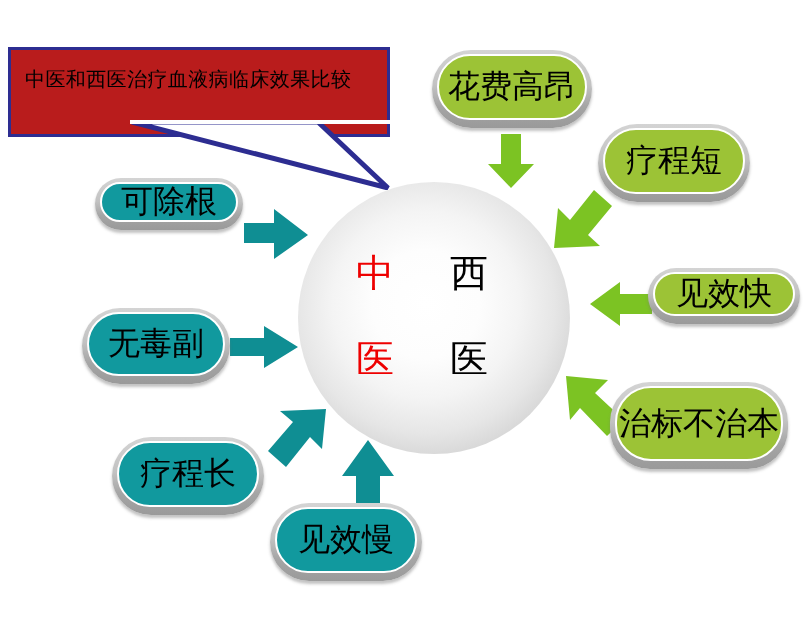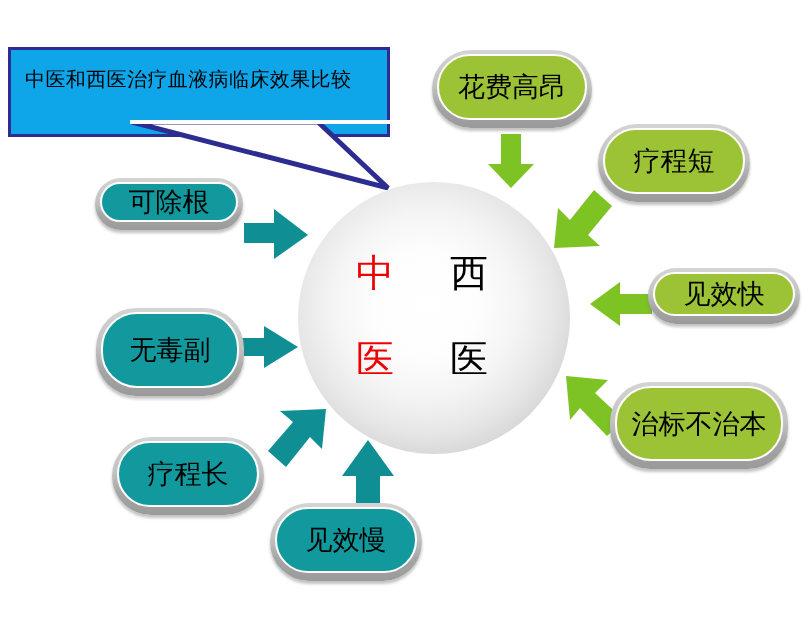--- a/index.html
+++ b/index.html
@@ -20,21 +20,21 @@
 
   
   .title-bubble {
     position: absolute;
     left: 8px;
     top: 47px;
     width: 382px;
     height: 90px;
     box-sizing: border-box;
     border: 3px solid #2d2d91;
-    background: #0ea5e9;
+    background: #b91c1c;
     z-index: 6;
   }
   .title-text {
     position: absolute;
     left: 14px;
     top: 16px;
     font-size: 20px;
     color: #000000;
     white-space: nowrap;
     letter-spacing: 0.4px;
@@ -108,32 +108,32 @@
   .node .inner {
     position: absolute;
     left: 5px; top: 4px; right: 5px; bottom: 8px;
     border-radius: 36px;
     border: 2px solid #ffffff;
     box-sizing: border-box;
   }
   .node .label {
     position: relative;
     z-index: 2;
-    font-size: 27px;
+    font-size: 32px;
     color: #000000;
     white-space: nowrap;
     margin-bottom: 4px;
     font-family: "Liberation Serif", "DejaVu Serif", serif;
   }
   .node.teal .inner { background: #11999e; }
   .node.green .inner { background: #9cc336; }
 
   
   .n-kechugen   { left: 95px;  top: 178px; width: 148px; height: 52px; }
-  .n-wudufu     { left: 96px;  top: 308px; width: 148px; height: 88px; }
+  .n-wudufu     { left: 82px;  top: 308px; width: 148px; height: 76px; }
   .n-liaochengc { left: 112px; top: 437px; width: 152px; height: 78px; }
   .n-jianxiaom  { left: 270px; top: 503px; width: 152px; height: 78px; }
   .n-huafei     { left: 432px; top: 50px;  width: 160px; height: 78px; }
   .n-liaochengd { left: 598px; top: 124px; width: 152px; height: 78px; }
   .n-jianxiaok  { left: 648px; top: 268px; width: 152px; height: 56px; }
   .n-zhibiao    { left: 610px; top: 382px; width: 178px; height: 87px; }
 
   
   .arrow-svg { position: absolute; z-index: 4; }
   .a-kechugen   { left: 240px; top: 205px; width: 72px;  height: 58px; }

